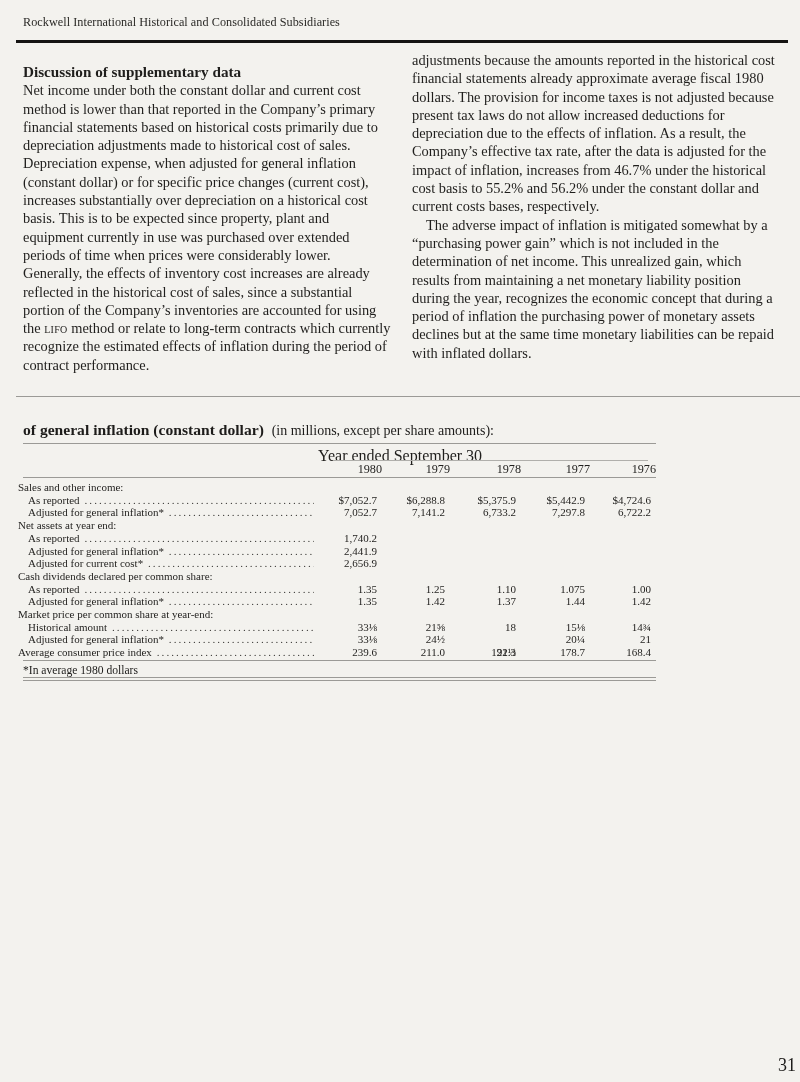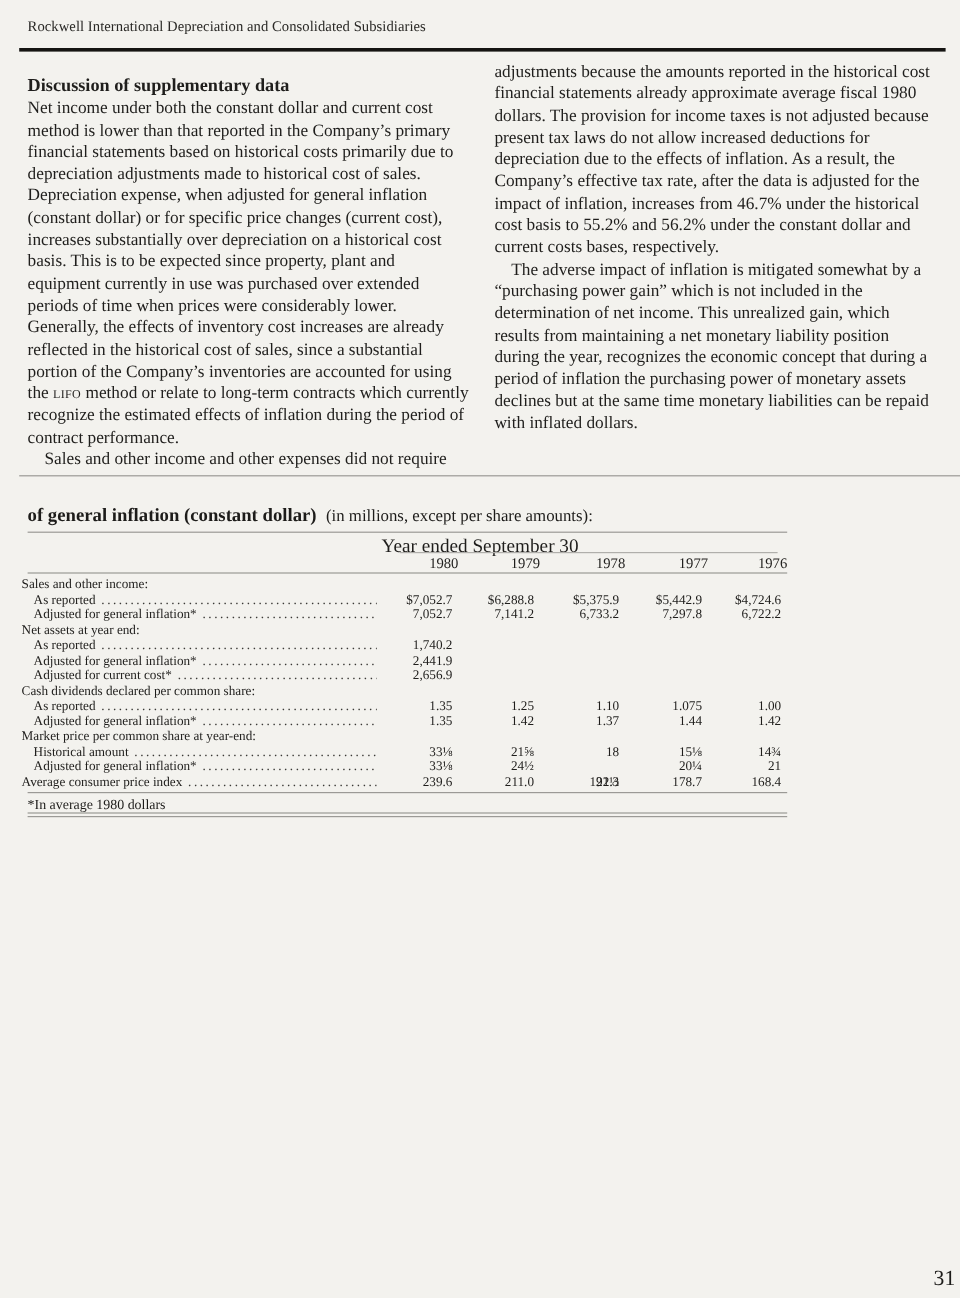--- a/index.html
+++ b/index.html
@@ -44,27 +44,26 @@
     }
     .row.sub .lbl { left: 10px; width: 286px; }
     .row .lbl .dots { letter-spacing: 2.1px; color: #3a3936; }
     .row .v { position: absolute; top: 0; width: 64px; text-align: right; white-space: nowrap; }
     .footnote { position: absolute; left: 23px; top: 664px; font-size: 11.6px; }
     .page-num { position: absolute; left: 778px; top: 1055px; font-size: 18px; }
   </style>
 </head>
 <body>
 
-<div class="running-head">Rockwell International Depreciation and Consolidated Subsidiaries</div>
+<div class="running-head">Rockwell International Historical and Consolidated Subsidiaries</div>
 <div class="top-rule"></div>
 
 <div class="col left">
   <h2>Discussion of supplementary data</h2>
   <p><span>Net income under both the constant dollar and current cost method is lower than that reported in the Company’s primary financial statements based on historical costs primarily due to depreciation adjustments made to historical cost of sales. Depreciation expense, when adjusted for general inflation (constant dollar) or for specific price changes (current cost), increases substantially over depreciation on a historical cost basis. This is to be expected since property, plant and equipment currently in use was purchased over extended periods of time when prices were considerably lower. Generally, the effects of inventory cost increases are already reflected in the historical cost of sales, since a substantial portion of the Company’s inventories are accounted for using the</span> <span class="sc">LIFO</span><span> method or relate to long-term contracts which currently recognize the estimated effects of inflation during the period of contract performance.</span></p>
-  <p class="indent">Sales and other income and other expenses did not require</p>
 </div>
 
 <div class="col right">
   <p>adjustments because the amounts reported in the historical cost financial statements already approximate average fiscal 1980 dollars. The provision for income taxes is not adjusted because present tax laws do not allow increased deductions for depreciation due to the effects of inflation. As a result, the Company’s effective tax rate, after the data is adjusted for the impact of inflation, increases from 46.7% under the historical cost basis to 55.2% and 56.2% under the constant dollar and current costs bases, respectively.</p>
   <p class="indent">The adverse impact of inflation is mitigated somewhat by a “purchasing power gain” which is not included in the determination of net income. This unrealized gain, which results from maintaining a net monetary liability position during the year, recognizes the economic concept that during a period of inflation the purchasing power of monetary assets declines but at the same time monetary liabilities can be repaid with inflated dollars.</p>
 </div>
 
 <div class="rule" style="left:16px; top:396px; width:784px;"></div>
 
 <div class="table-title">

